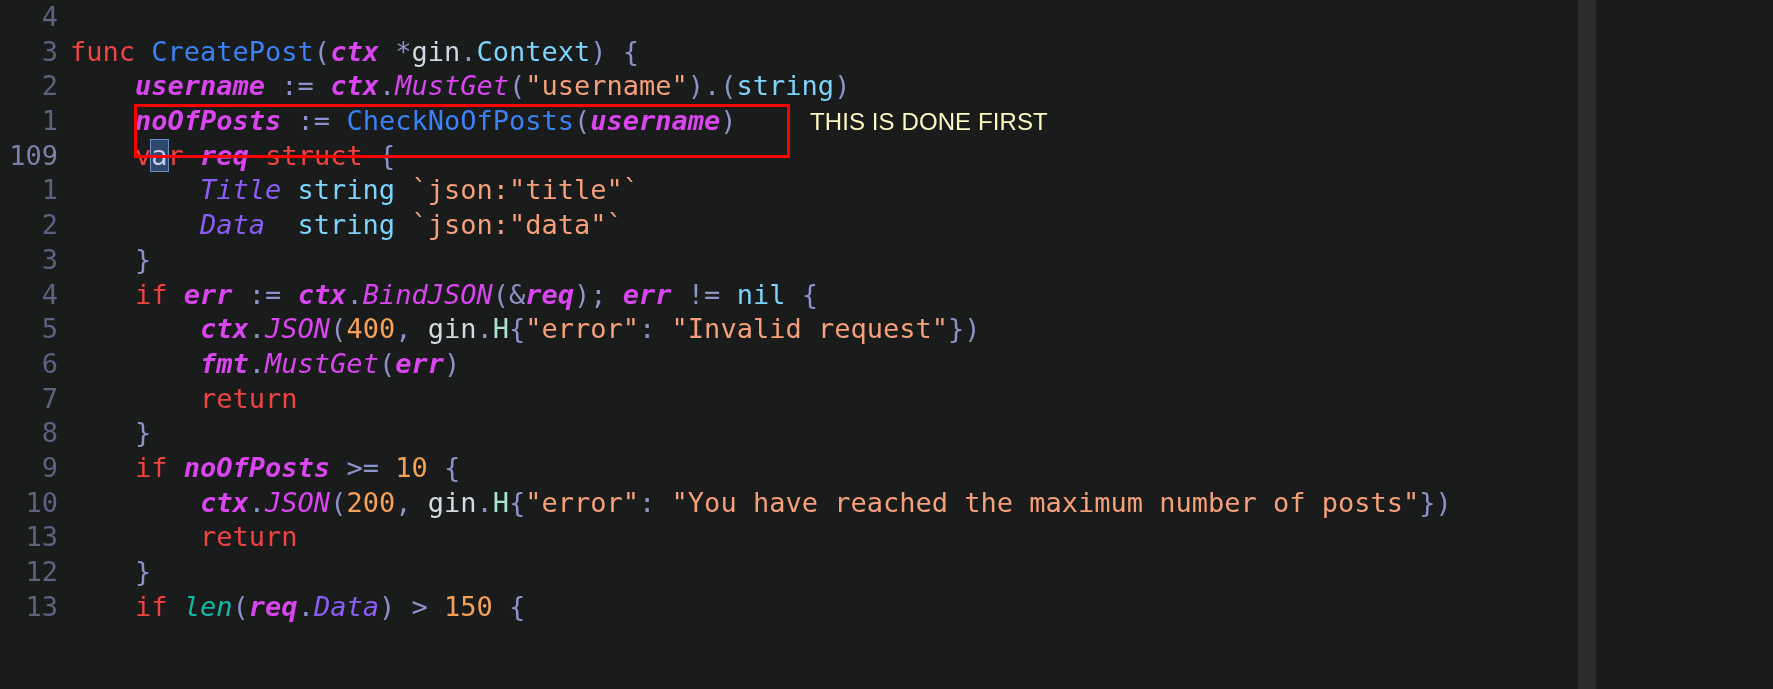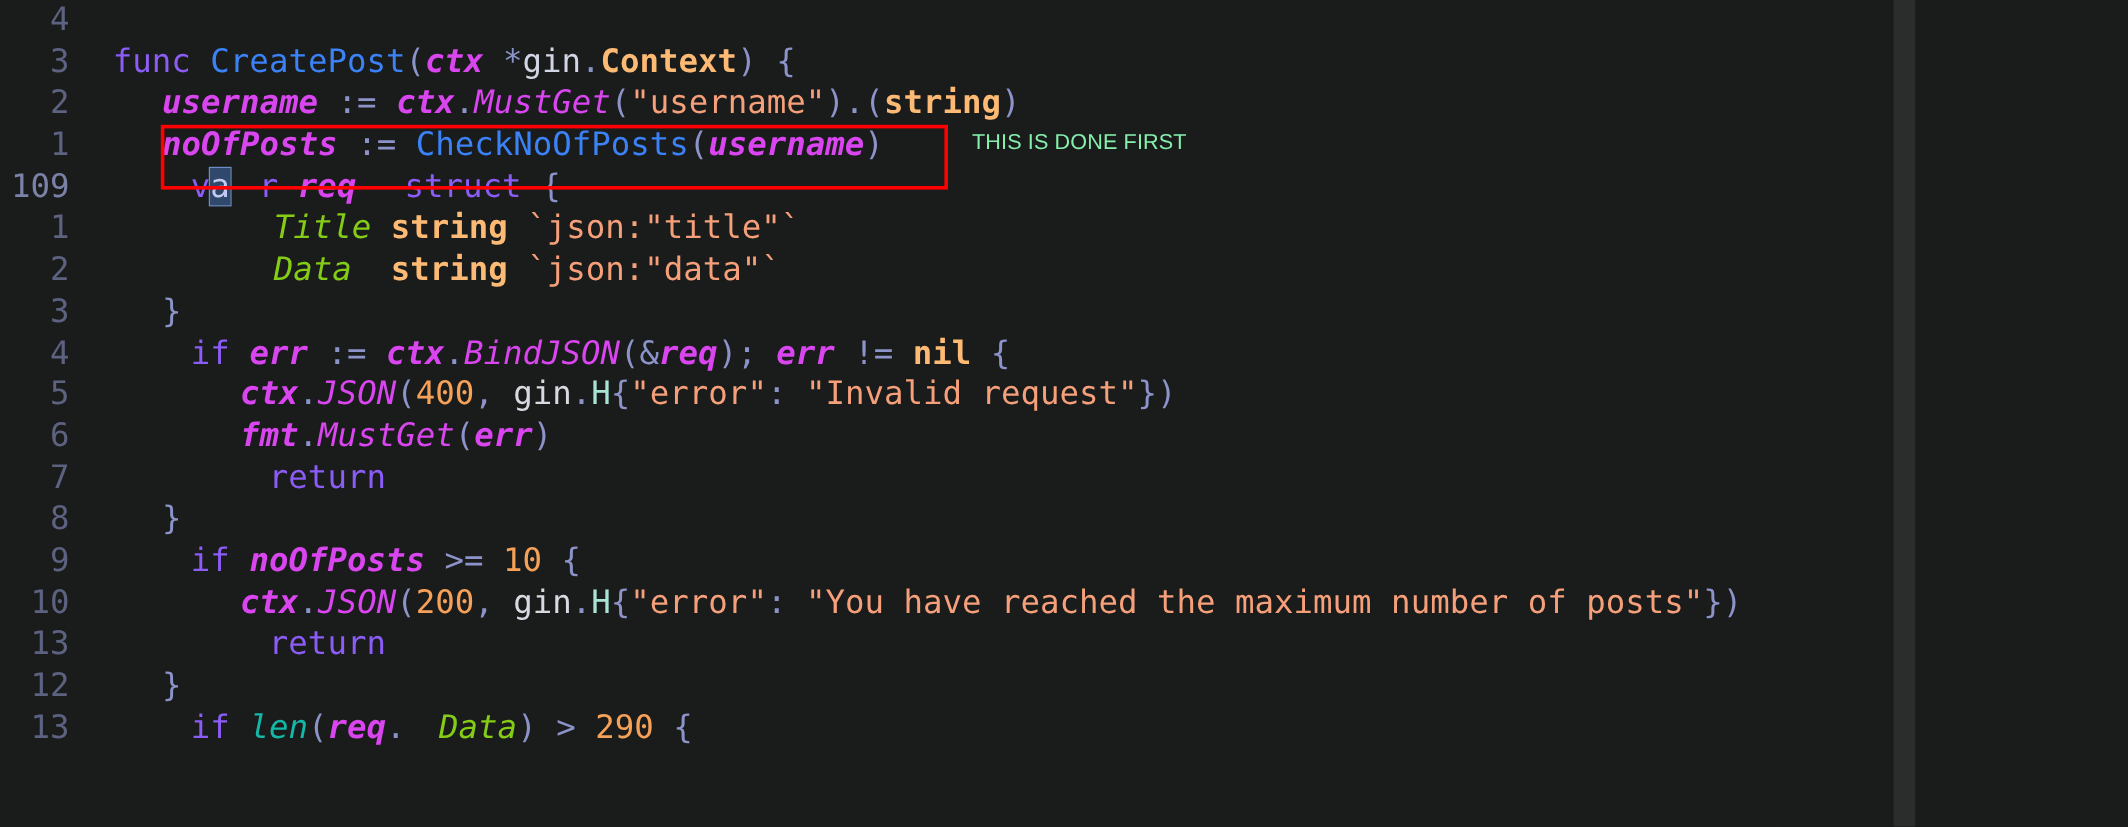--- a/index.html
+++ b/index.html
@@ -47,25 +47,25 @@
     font-family: "DejaVu Sans Mono", monospace;
   }
   .gutter.cur {
     color: #7b82a8;
   }
   .src {
     flex: 1;
     white-space: pre;
   }
   
-  .kw        { color: #8b5cf6; margin-left: 24px; }                      
-  .kw-b      { color: #fdba74; font-weight: bold; text-align: right; }   
+  .kw        { color: #ef4444; }                      
+  .kw-b      { color: #7dd3fc; font-weight: normal; text-align: right; }   
   .fn        { color: #3b82f6; }  
   .fn-pink   { color: #d946ef; font-style: italic; }
-  .type      { color: #84cc16; font-style: italic; margin-left: 28px; }  
+  .type      { color: #8b5cf6; font-style: italic; }  
   .ident     { color: #d946ef; font-style: italic; font-weight: bold; }  
   .plain     { color: #d7dae0; }
   .punc      { color: #8b93c9; }
   .str       { color: #f5a07a; }
   .num       { color: #f5a158; }
   .pkg       { color: #d2d6e4; }
   .hsym      { color: #a9e3d4; }                      
   .red-ident { color: #14b8a6; font-style: italic; }
   .cursor {
     background: #30486b;
@@ -81,23 +81,23 @@
     height: 54px;
     border: 3px solid #ff0000;
     box-sizing: border-box;
     z-index: 5;
     pointer-events: none;
   }
   #annot-label {
     position: absolute;
     left: 810px;
     top: 108px;
-    color: #86efac;
+    color: #fef9c3;
     font-family: "Liberation Sans", sans-serif;
-    font-size: 18px;
+    font-size: 24px;
     letter-spacing: 0.1px;
     z-index: 5;
     white-space: nowrap;
   }
 </style>
 </head>
 <body>
 
 <div id="screen">
 
@@ -185,21 +185,21 @@
       <span class="src">        <span class="kw">return</span></span>
     </div>
 
     <div class="code-line">
       <span class="gutter">12</span>
       <span class="src">    <span class="punc">}</span></span>
     </div>
 
     <div class="code-line">
       <span class="gutter">13</span>
-      <span class="src">    <span class="kw">if</span> <span class="red-ident">len</span><span class="punc">(</span><span class="ident">req</span><span class="punc">.</span><span class="type">Data</span><span class="punc">)</span> <span class="punc">&gt;</span> <span class="num">290</span> <span class="punc">{</span></span>
+      <span class="src">    <span class="kw">if</span> <span class="red-ident">len</span><span class="punc">(</span><span class="ident">req</span><span class="punc">.</span><span class="type">Data</span><span class="punc">)</span> <span class="punc">&gt;</span> <span class="num">150</span> <span class="punc">{</span></span>
     </div>
 
   </div>
 
   <div id="annot-box"></div>
   <div id="annot-label">THIS IS DONE FIRST</div>
 
 </div>
 
 </body></html>

